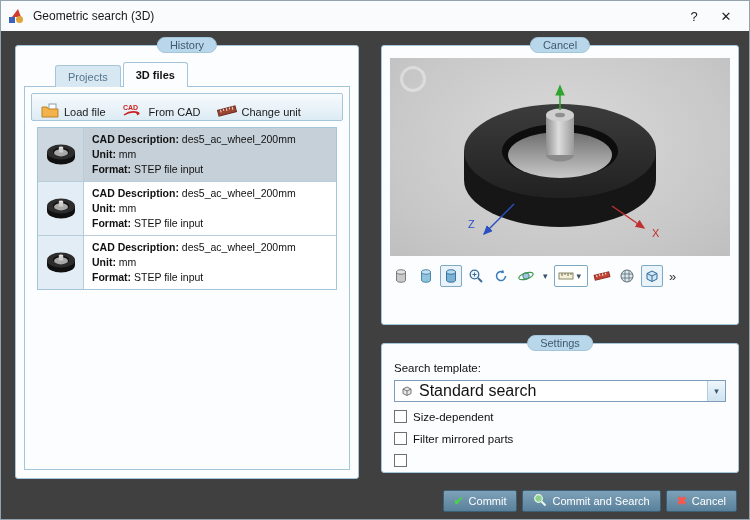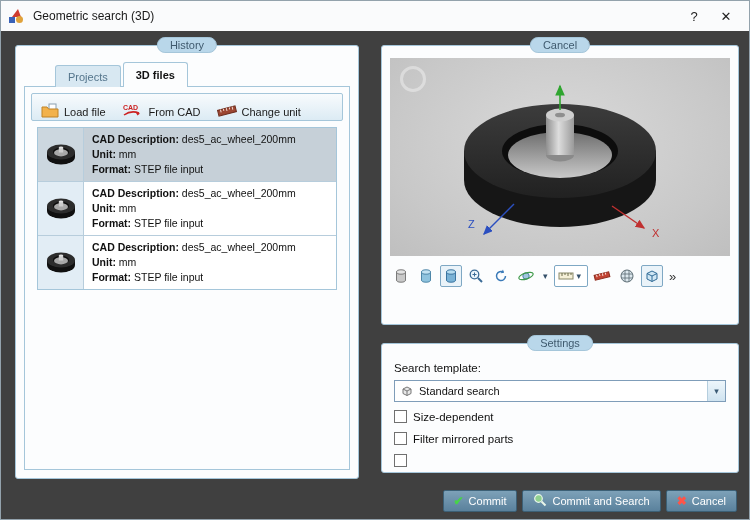--- a/index.html
+++ b/index.html
@@ -45,21 +45,21 @@
   .pv-icon{display:flex;align-items:center;justify-content:center;width:22px;height:22px;cursor:pointer;}
   .pv-icon.boxed{border:1px solid #7fa8c4;background:#eaf3f9;border-radius:2px;}
   .pv-combo{display:flex;align-items:center;border:1px solid #7fa8c4;background:#fff;border-radius:2px;height:22px;padding:0 3px;cursor:pointer;}
   .pv-dd{font-size:9px;color:#35506a;padding:0 3px;cursor:pointer;}
   .pv-overflow{font-size:13px;color:#333;margin-left:3px;cursor:pointer;}
 
   
   .settings-label{position:absolute;top:18px;left:12px;font-size:11.5px;color:#111;}
   .combo{position:absolute;top:36px;left:12px;right:12px;height:22px;border:1px solid #7f9db9;background:#fff;display:flex;align-items:center;cursor:pointer;}
   .combo-icon{margin:0 6px;display:flex;}
-  .combo-text{flex:1;font-size:11px;color:#111;}
+  .combo-text{flex:1;font-size:16px;color:#111;}
   .combo-btn{width:18px;height:100%;border-left:1px solid #b5cede;background:linear-gradient(#eef6fb,#cfe3f0);display:flex;align-items:center;justify-content:center;font-size:9px;color:#3a5a74;cursor:pointer;}
   .check-row{position:absolute;left:12px;display:flex;align-items:center;gap:6px;font-size:11.5px;color:#111;cursor:pointer;}
   .checkbox{width:13px;height:13px;border:1px solid #707070;background:#fff;display:inline-block;}
 
   
   .footer{position:absolute;right:12px;bottom:7px;display:flex;gap:5px;}
   .btn{height:22px;display:flex;align-items:center;gap:5px;padding:0 10px;background:linear-gradient(#7da1b8,#5a819c);border:1px solid #3c6076;border-radius:2px;color:#fff;font-size:11px;font-family:inherit;cursor:pointer;}
   .btn .check{color:#47d447;font-weight:bold;font-size:12px;}
   .btn .cross{color:#ff5448;font-weight:bold;font-size:12px;}
 

